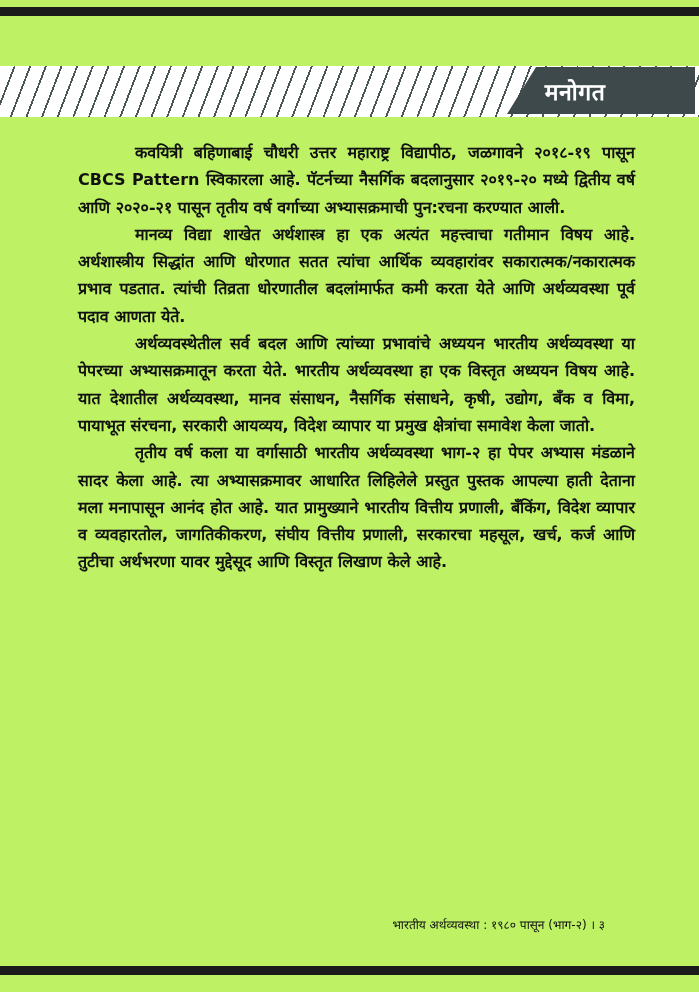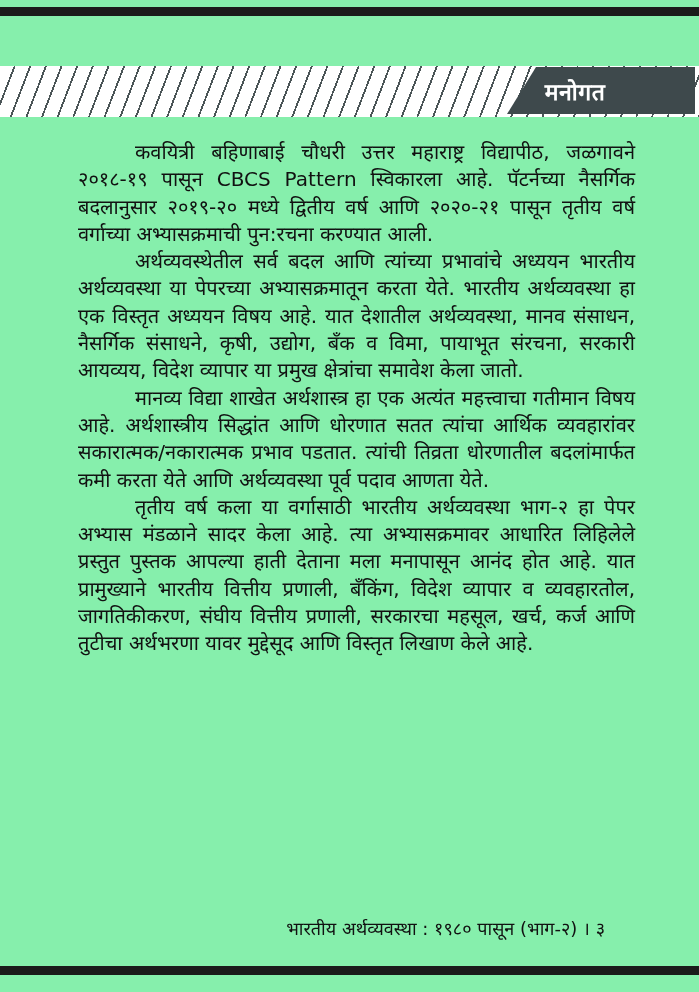--- a/index.html
+++ b/index.html
@@ -1,21 +1,21 @@
 <!DOCTYPE html>
 <html><head>
 <meta charset="utf-8">
 <style>
   html, body { margin: 0; padding: 0; background: #e8e8e8; }
   .page {
     position: relative;
     width: 699px;
     height: 992px;
     margin: 0 auto;
-    background: #86efac;
+    background: #bef264;
     overflow: hidden;
     font-family: "DejaVu Sans", "Liberation Serif", sans-serif;
     color: #111111;
   }
   .rule {
     position: absolute;
     left: 0;
     width: 699px;
     height: 9px;
     background: #1b1b1b;
@@ -60,61 +60,62 @@
   }
 
   .body-text {
     position: absolute;
     top: 139px;
     left: 78px;
     width: 557px;
   }
   .body-text p {
     margin: 0;
-    font-size: 20px;
+    font-size: 16px;
     line-height: 27.3px;
     text-align: justify;
     text-indent: 57px;
+    font-weight: bold;
   }
   .signature {
     margin-top: 14px !important;
     text-align: right !important;
     text-indent: 0 !important;
     padding-right: 38px;
     font-weight: bold;
   }
 
   .footer {
     position: absolute;
     top: 916px;
     left: 0;
     width: 605px;
     text-align: right;
-    font-size: 18px;
+    font-size: 12px;
     color: #111111;
     white-space: nowrap;
   }
 </style>
 </head>
 <body>
 
 <div class="page">
 
   <div class="rule rule-top"></div>
 
   <div class="header-band"></div>
 
   <div class="header-tab">
     <span>मनोगत</span>
   </div>
 
   <div class="body-text">
     <p>कवयित्री बहिणाबाई चौधरी उत्तर महाराष्ट्र विद्यापीठ, जळगावने २०१८-१९ पासून CBCS Pattern स्विकारला आहे. पॅटर्नच्या नैसर्गिक बदलानुसार २०१९-२० मध्ये द्वितीय वर्ष आणि २०२०-२१ पासून तृतीय वर्ष वर्गाच्या अभ्यासक्रमाची पुन:रचना करण्यात आली.</p>
+    <p>मानव्य विद्या शाखेत अर्थशास्त्र हा एक अत्यंत महत्त्वाचा गतीमान विषय आहे. अर्थशास्त्रीय सिद्धांत आणि धोरणात सतत त्यांचा आर्थिक व्यवहारांवर सकारात्मक/नकारात्मक प्रभाव पडतात. त्यांची तिव्रता धोरणातील बदलांमार्फत कमी करता येते आणि अर्थव्यवस्था पूर्व पदाव आणता येते.</p>
     <p>अर्थव्यवस्थेतील सर्व बदल आणि त्यांच्या प्रभावांचे अध्ययन भारतीय अर्थव्यवस्था या पेपरच्या अभ्यासक्रमातून करता येते. भारतीय अर्थव्यवस्था हा एक विस्तृत अध्ययन विषय आहे. यात देशातील अर्थव्यवस्था, मानव संसाधन, नैसर्गिक संसाधने, कृषी, उद्योग, बँक व विमा, पायाभूत संरचना, सरकारी आयव्यय, विदेश व्यापार या प्रमुख क्षेत्रांचा समावेश केला जातो.</p>
-    <p>मानव्य विद्या शाखेत अर्थशास्त्र हा एक अत्यंत महत्त्वाचा गतीमान विषय आहे. अर्थशास्त्रीय सिद्धांत आणि धोरणात सतत त्यांचा आर्थिक व्यवहारांवर सकारात्मक/नकारात्मक प्रभाव पडतात. त्यांची तिव्रता धोरणातील बदलांमार्फत कमी करता येते आणि अर्थव्यवस्था पूर्व पदाव आणता येते.</p>
     <p>तृतीय वर्ष कला या वर्गासाठी भारतीय अर्थव्यवस्था भाग-२ हा पेपर अभ्यास मंडळाने सादर केला आहे. त्या अभ्यासक्रमावर आधारित लिहिलेले प्रस्तुत पुस्तक आपल्या हाती देताना मला मनापासून आनंद होत आहे. यात प्रामुख्याने भारतीय वित्तीय प्रणाली, बँकिंग, विदेश व्यापार व व्यवहारतोल, जागतिकीकरण, संघीय वित्तीय प्रणाली, सरकारचा महसूल, खर्च, कर्ज आणि तुटीचा अर्थभरणा यावर मुद्देसूद आणि विस्तृत लिखाण केले आहे.</p>
   </div>
 
   <div class="footer">भारतीय अर्थव्यवस्था : १९८० पासून (भाग-२) । ३</div>
 
   <div class="rule rule-bottom"></div>
 
 </div>
 
 </body></html>

